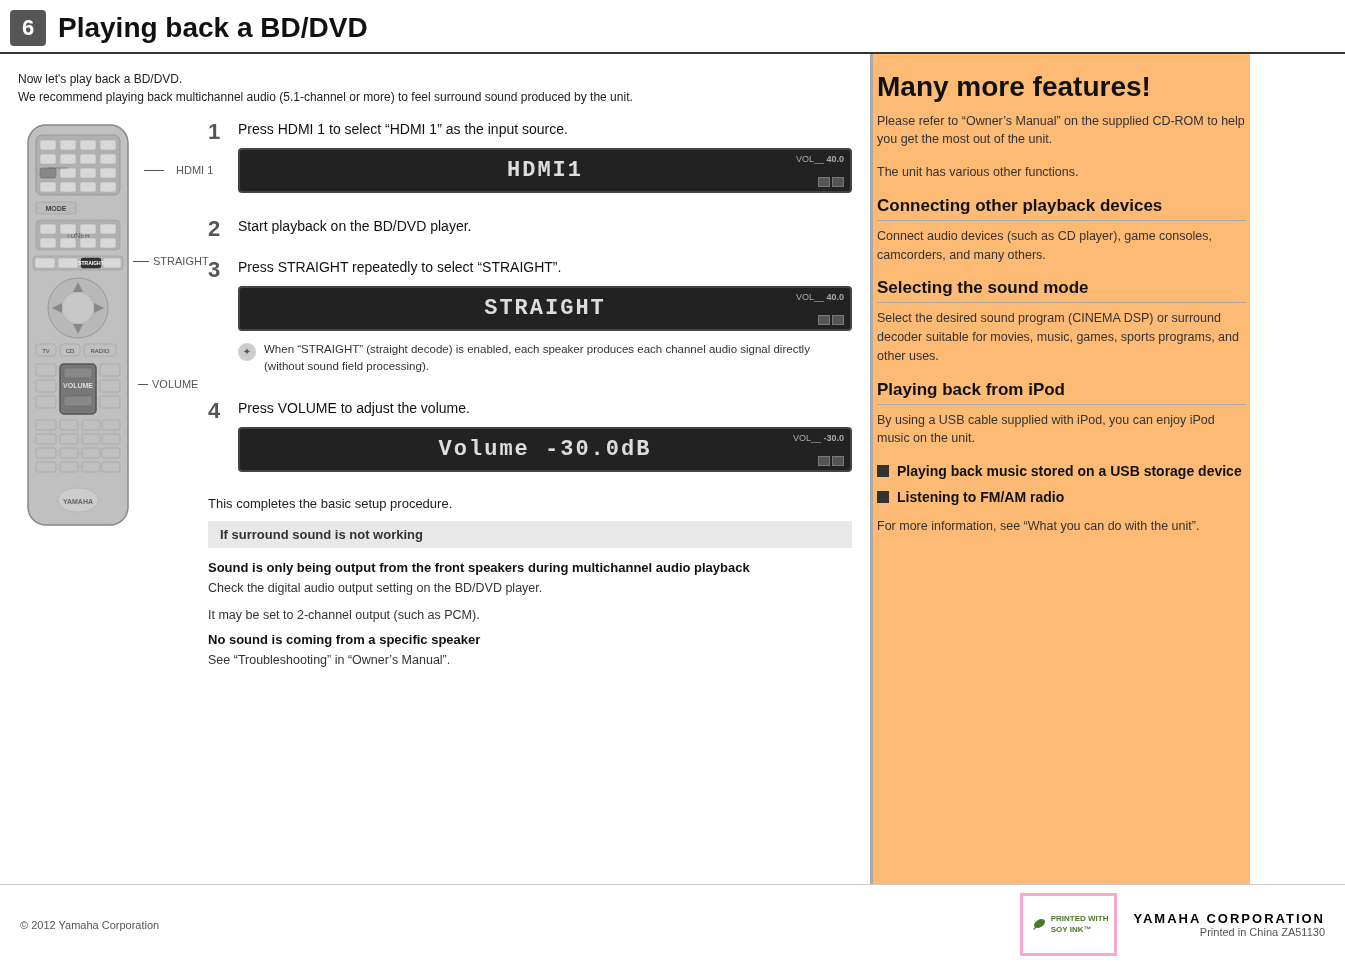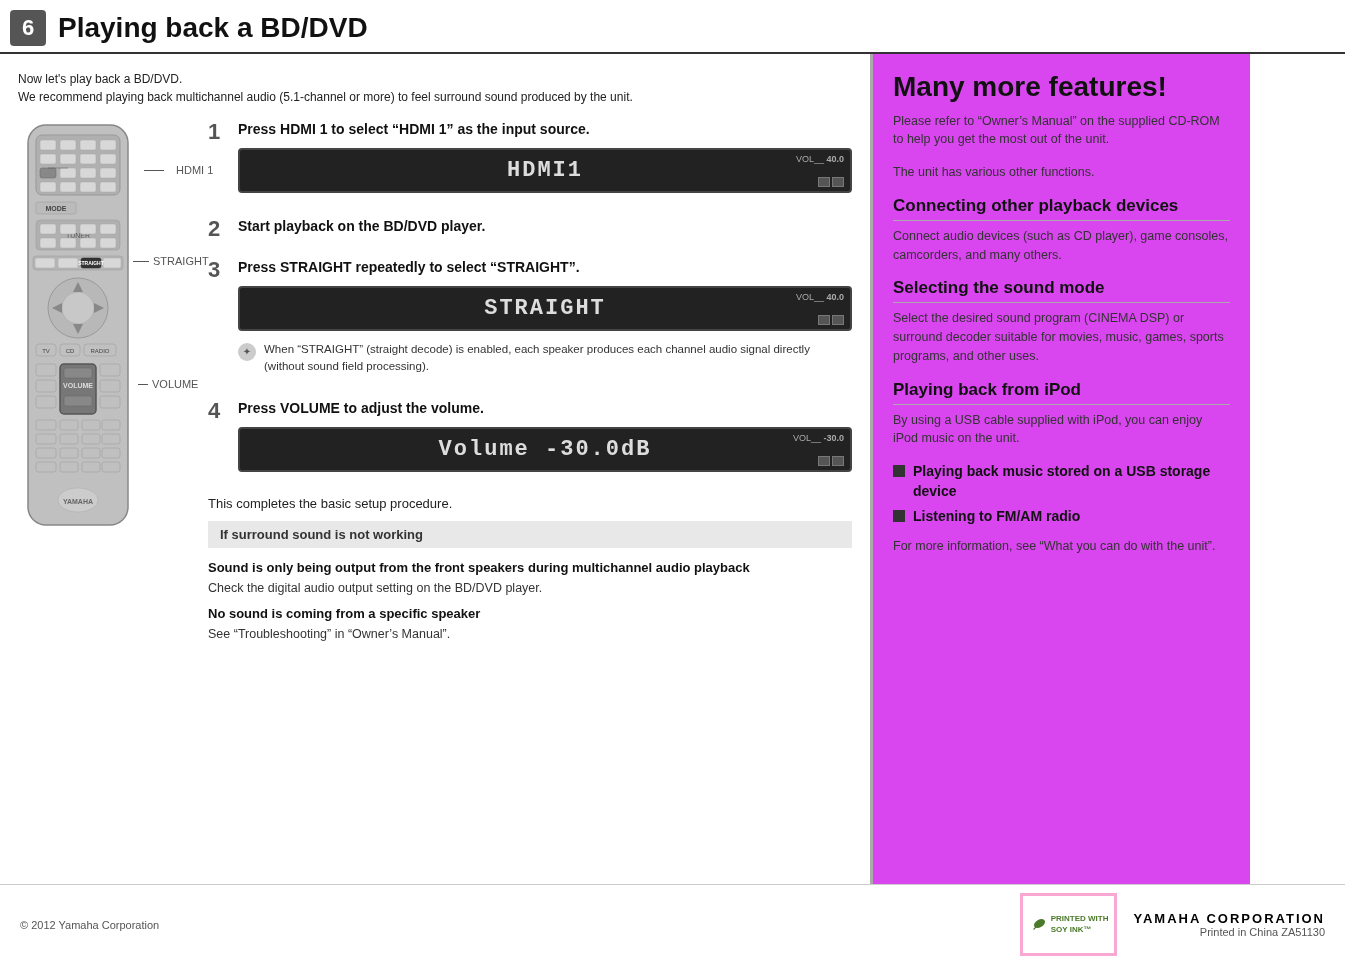--- a/index.html
+++ b/index.html
@@ -89,21 +89,21 @@
       min-width: 20px;
       line-height: 1.1;
     }
 
     .step-content {
       flex: 1;
     }
 
     .step-label {
       font-size: 14px;
-      font-weight: bold;
+      font-weight: normal;
       color: #111;
       line-height: 1.4;
       margin-bottom: 8px;
     }
 
     .display-box {
       background: #222;
       border: 2px solid #444;
       border-radius: 4px;
       padding: 8px 12px;
@@ -200,22 +200,22 @@
       font-size: 12.5px;
       color: #333;
       line-height: 1.5;
       margin-bottom: 8px;
     }
 
     
     .right-sidebar {
       width: 380px;
       border-left: 3px solid #aaa;
-      padding: 16px 20px;
-      background: #d946ef;
+      padding: 16px 4px;
+      background: #fdba74;
     }
 
     .sidebar-main-title {
       font-size: 28px;
       font-weight: bold;
       color: #111;
       margin-bottom: 8px;
       line-height: 1.2;
     }
 
@@ -507,20 +507,21 @@
           </div>
         </div>
 
         <div class="completion-text">This completes the basic setup procedure.</div>
 
         <div class="warning-box">If surround sound is not working</div>
 
         <div class="troubleshoot-section">
           <div class="troubleshoot-heading">Sound is only being output from the front speakers during multichannel audio playback</div>
           <div class="troubleshoot-text">Check the digital audio output setting on the BD/DVD player.</div>
+          <div class="troubleshoot-text">It may be set to 2-channel output (such as PCM).</div>
           <div class="troubleshoot-heading">No sound is coming from a specific speaker</div>
           <div class="troubleshoot-text">See “Troubleshooting” in “Owner’s Manual”.</div>
         </div>
 
       </div>
     </div>
   </div>
 
   <div class="right-sidebar">
     <div class="sidebar-main-title">Many more features!</div>

